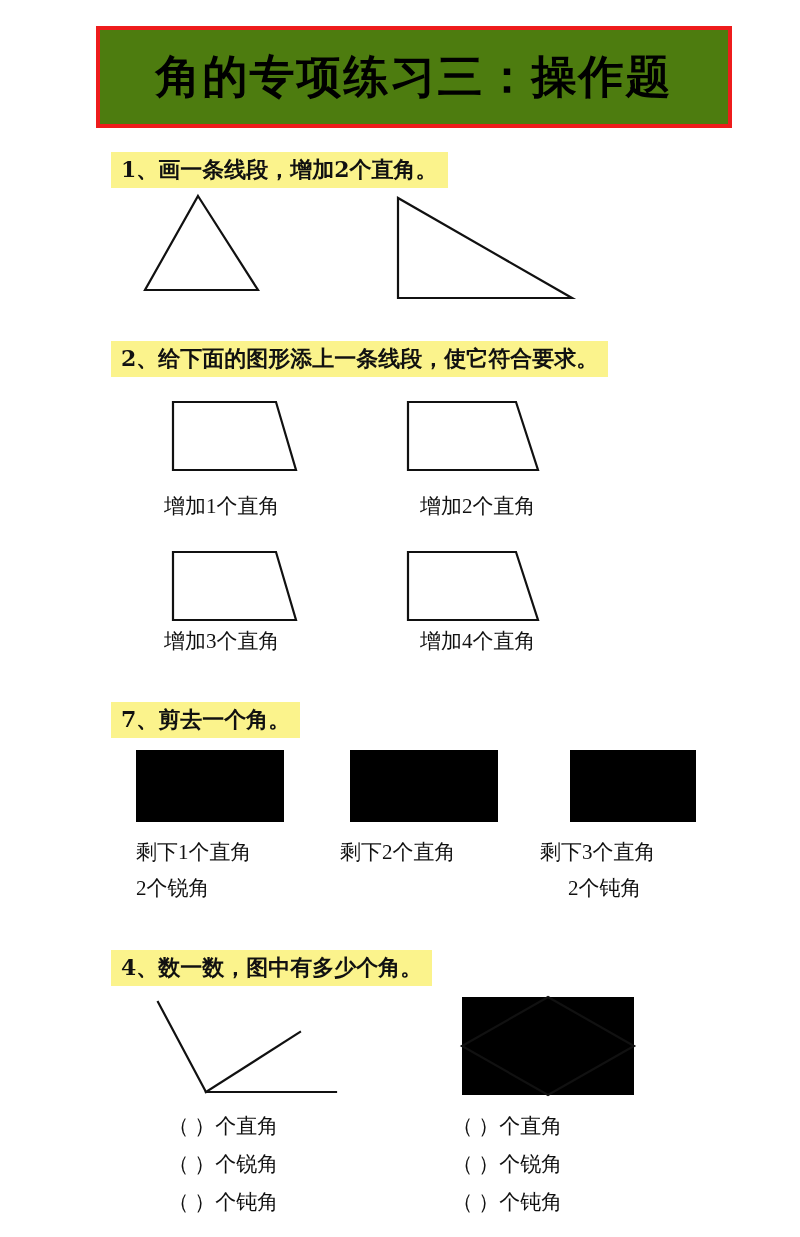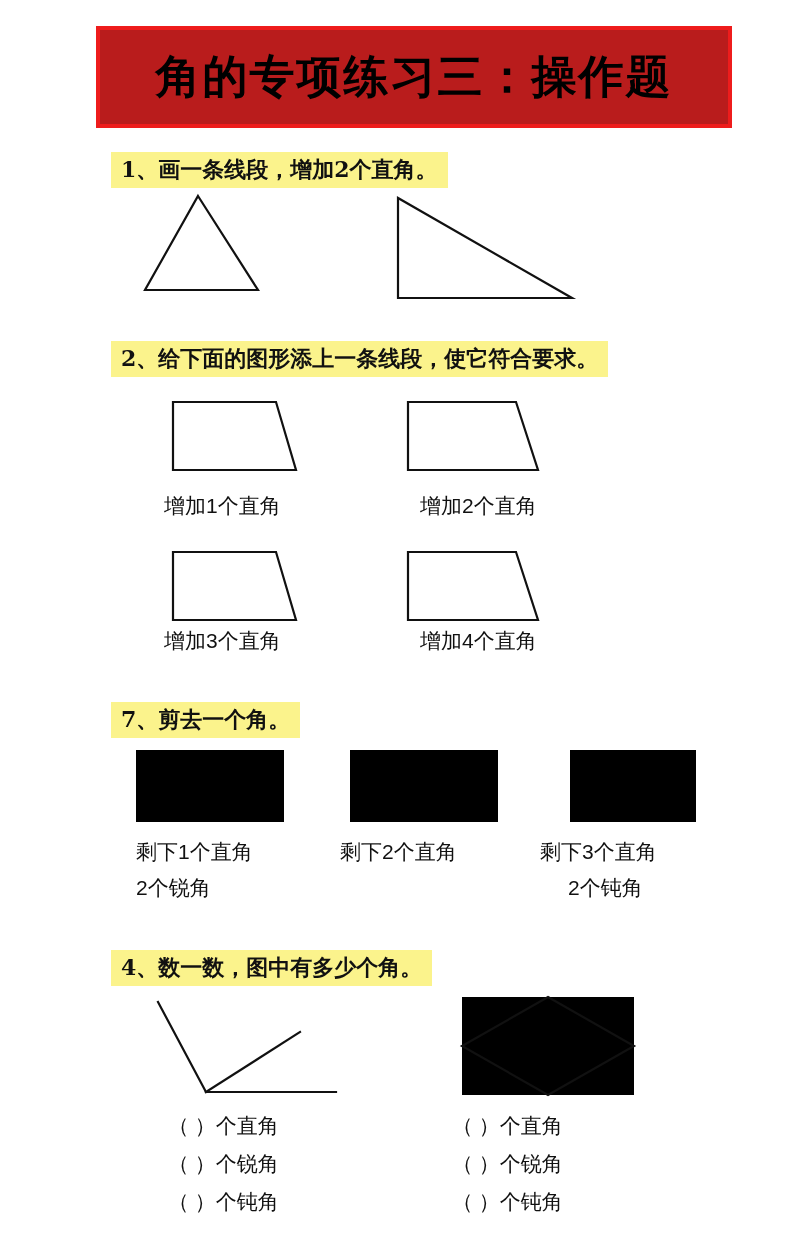--- a/index.html
+++ b/index.html
@@ -27,21 +27,21 @@
     position: absolute;
     left: 96px;
     top: 26px;
     width: 636px;
     height: 102px;
     border: 4px solid #ee1c1c;
     box-sizing: border-box;
     display: flex;
     align-items: center;
     justify-content: center;
-    background: #b91c1c;
+    background: #4d7c0f;
   }
   .title-text {
     font-family: "DejaVu Serif", "Liberation Serif", serif;
     font-weight: bold;
     font-size: 45px;
     letter-spacing: 2px;
     color: #000;
     white-space: nowrap;
   }
 
@@ -59,21 +59,21 @@
     margin-left: 15px;
   }
   #q1head { left: 96px; top: 152px; }
   #q2head { left: 96px; top: 341px; text-align: right; }
   #q3head { left: 96px; top: 702px; }
   #q4head { left: 96px; top: 950px; }
 
   
   .caption {
     position: absolute;
-    font-family: Liberation Sans, sans-serif;
+    font-family: Liberation Serif, serif;
     font-size: 21px;
     color: #111;
     white-space: nowrap;
     line-height: 1.35;
   }
 
   svg.fig {
     position: absolute;
     overflow: visible;
   }

